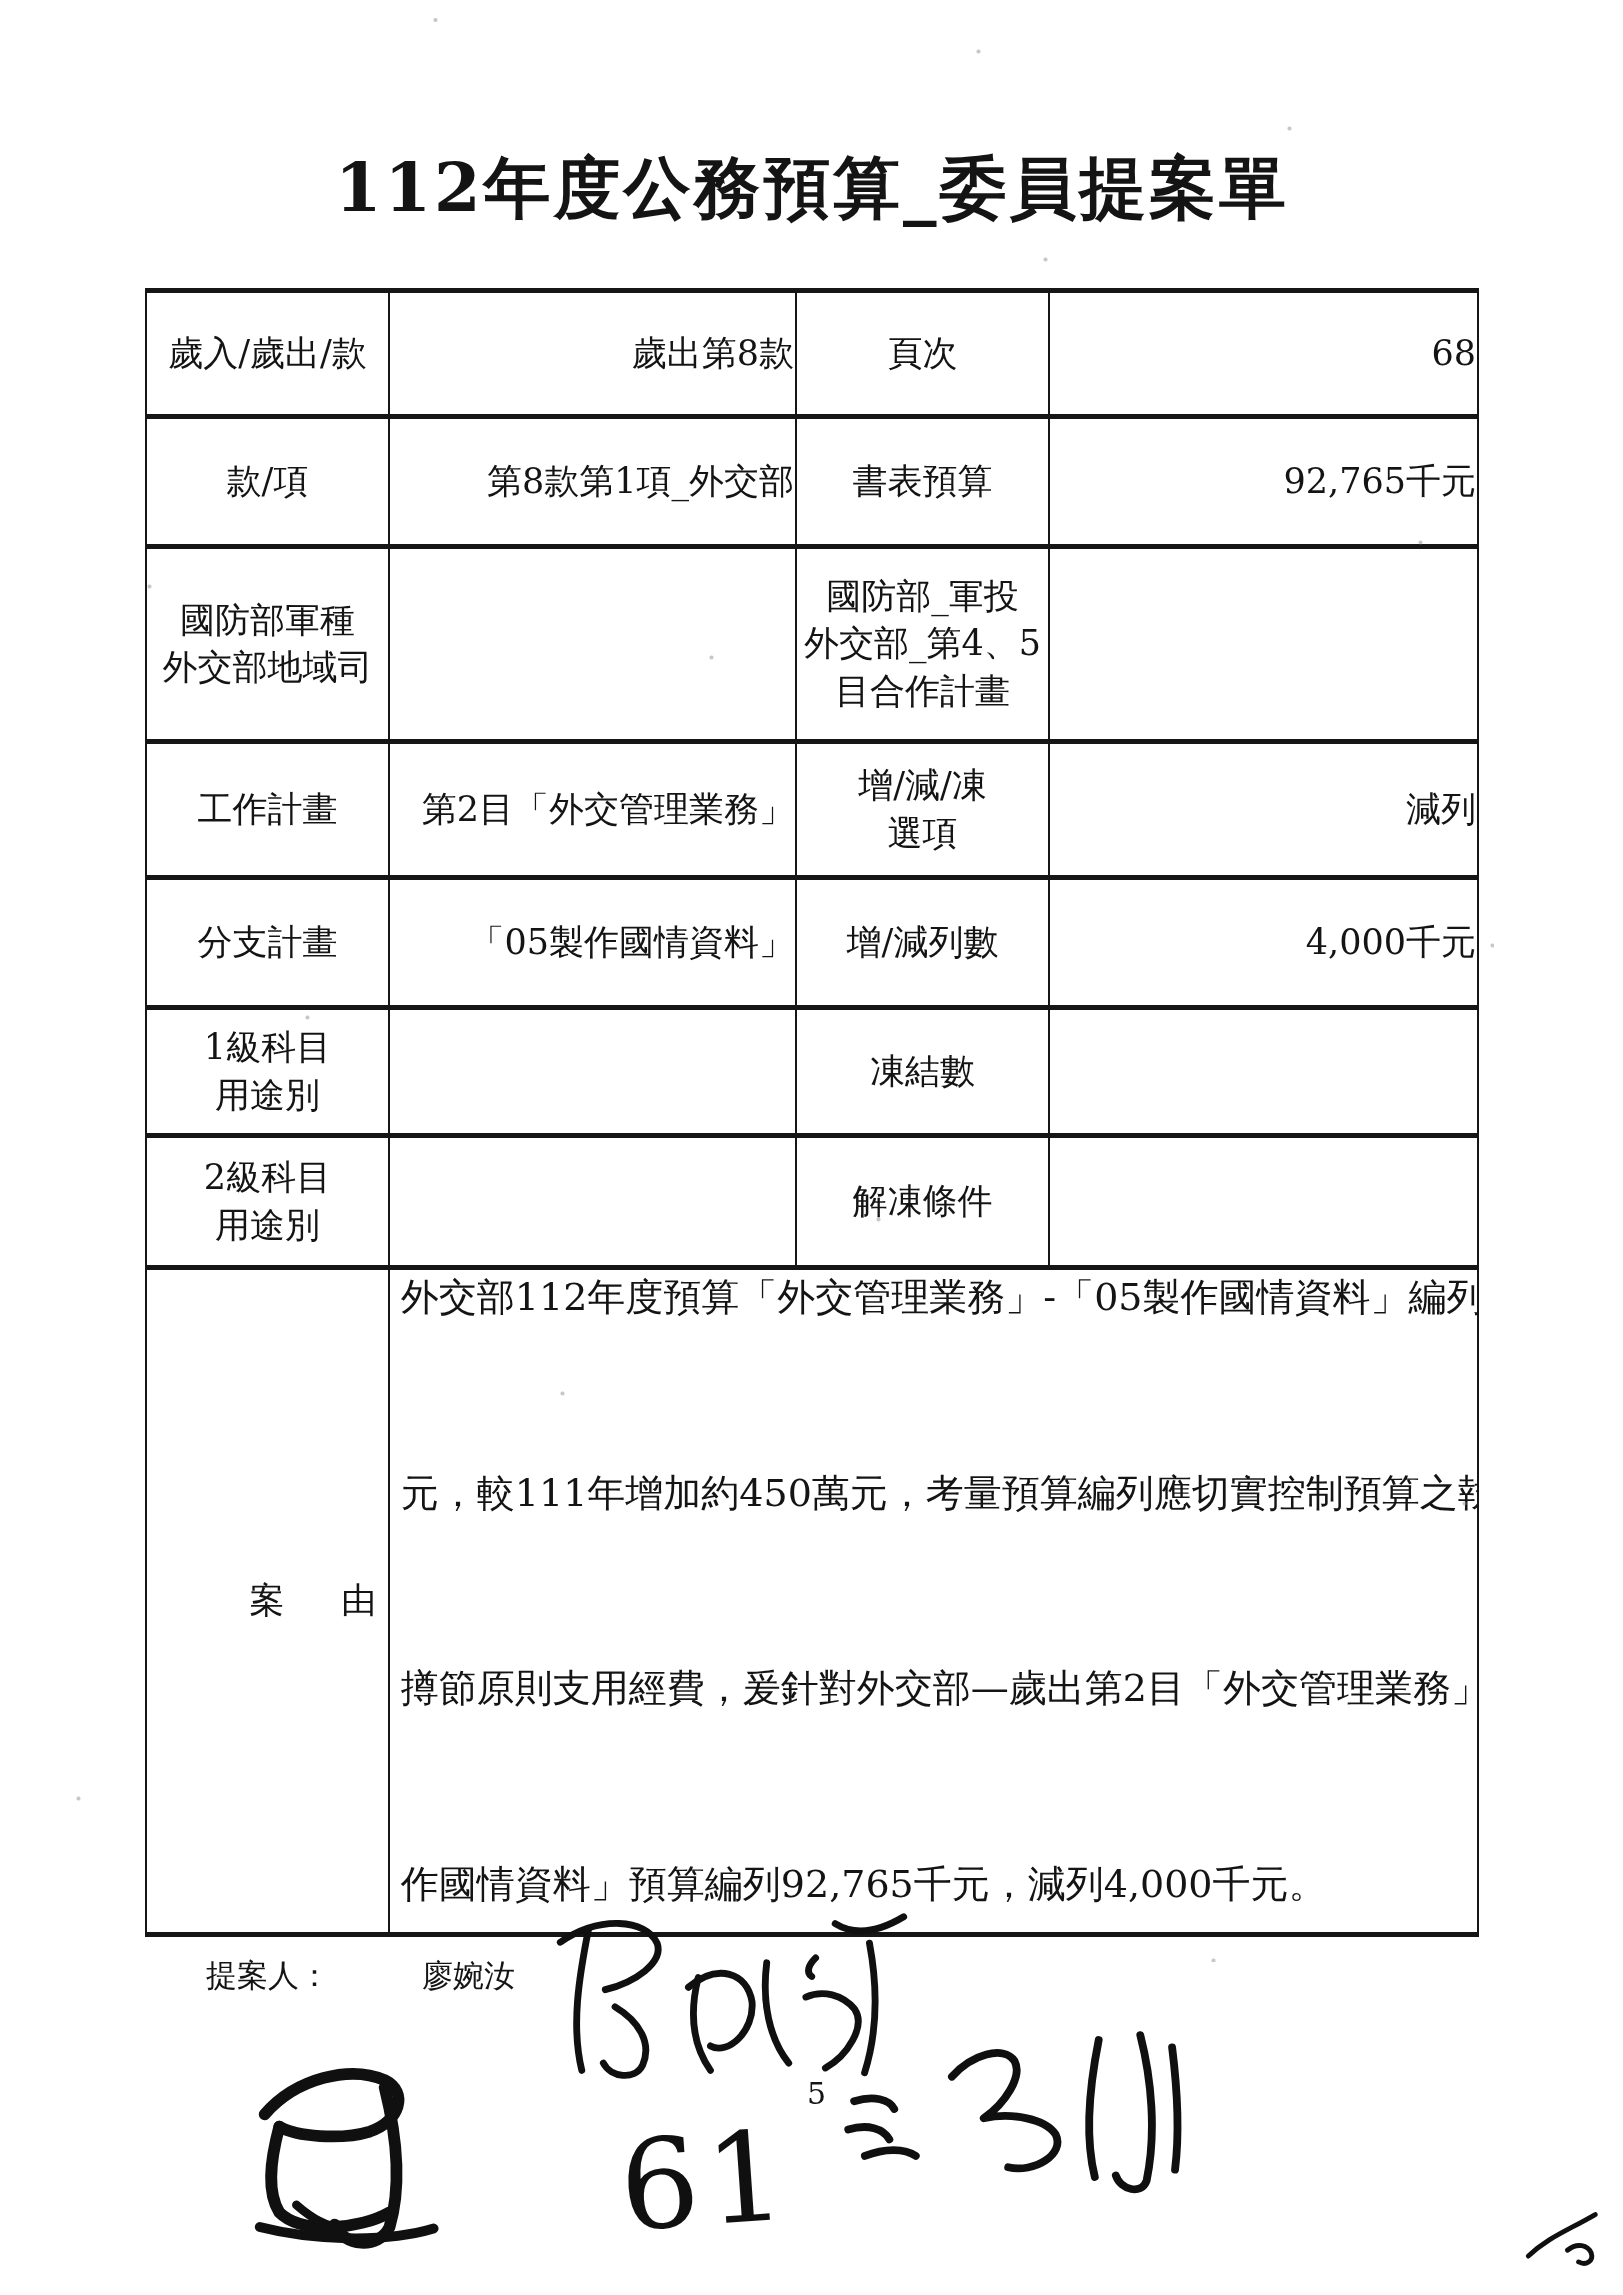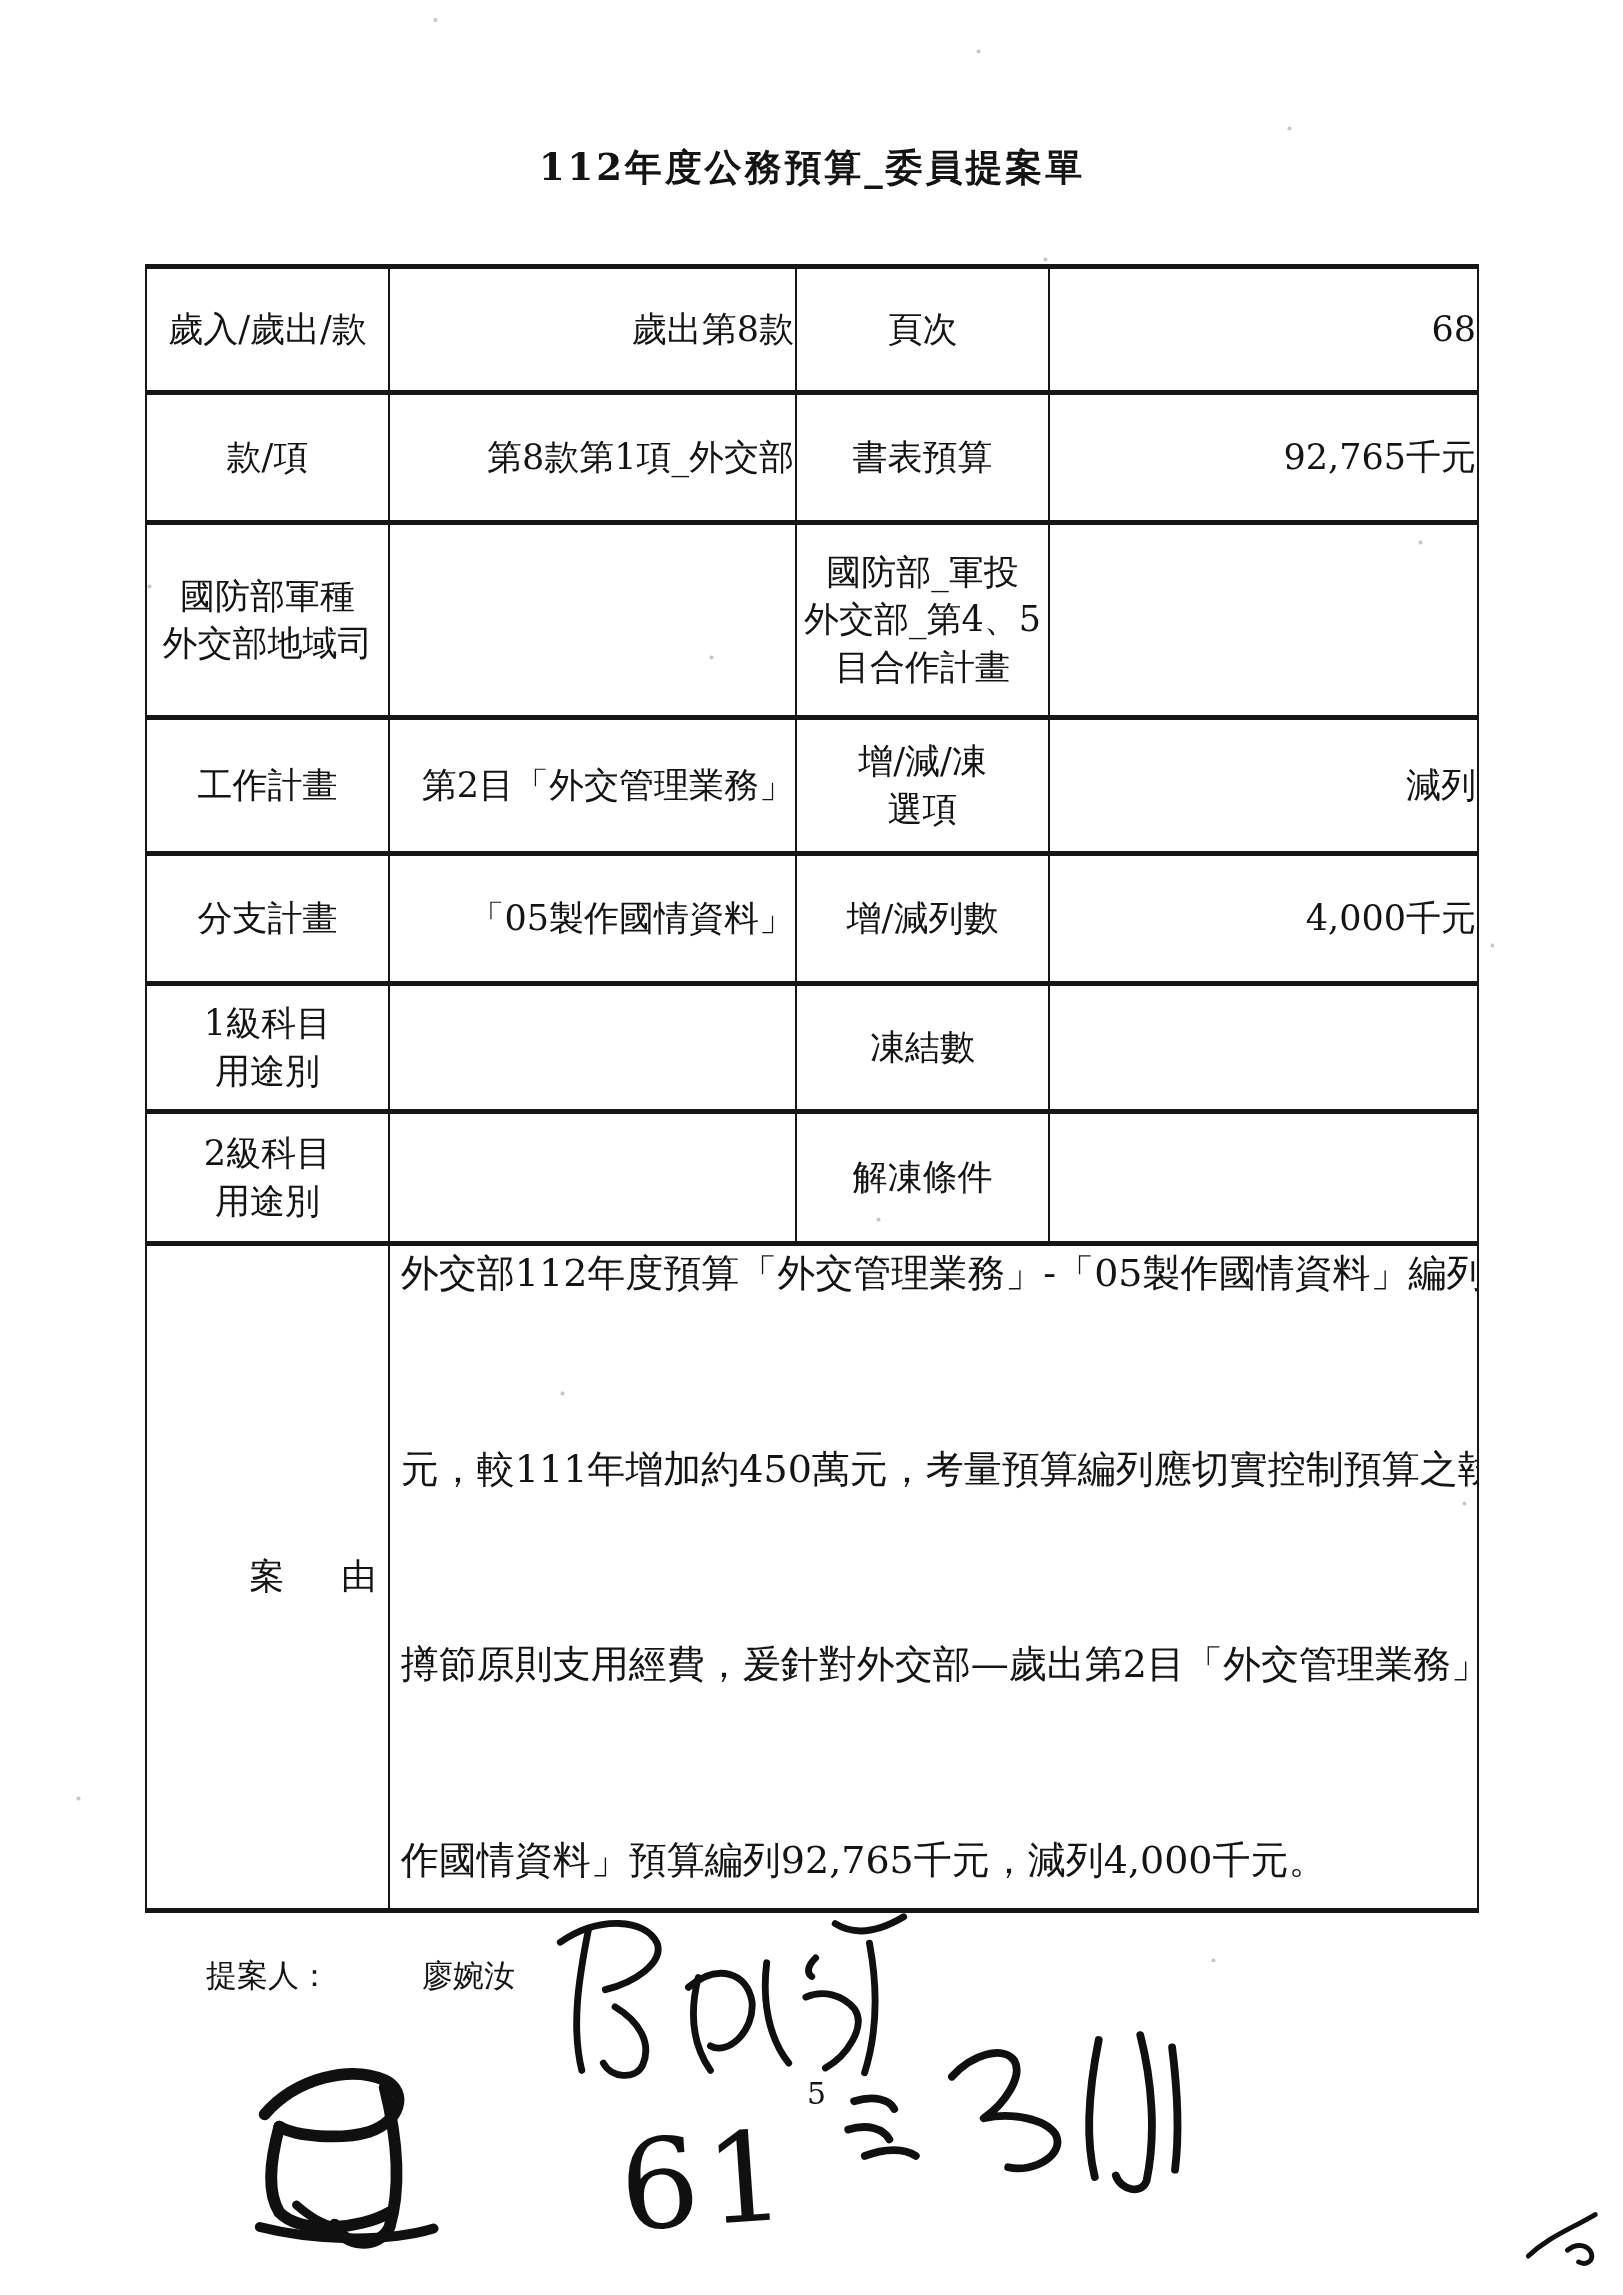--- a/index.html
+++ b/index.html
@@ -16,29 +16,29 @@
     color: #141414;
     overflow: hidden;
   }
   .title {
     position: absolute;
     top: 143px;
     left: 0;
     width: 100%;
     margin: 0;
     text-align: center;
-    font-size: 37px;
+    font-size: 67px;
     font-weight: 700;
     letter-spacing: 2.9px;
     white-space: nowrap;
   }
   table.form {
     position: absolute;
     left: 145px;
-    top: 264px;
+    top: 288px;
     width: 1332px;
     border-collapse: collapse;
     table-layout: fixed;
   }
   table.form td {
     border: 2.9px solid #161616;
     border-top-width: 5.4px;
     border-bottom-width: 5.4px;
     font-size: 35px;
     line-height: 1.35;

